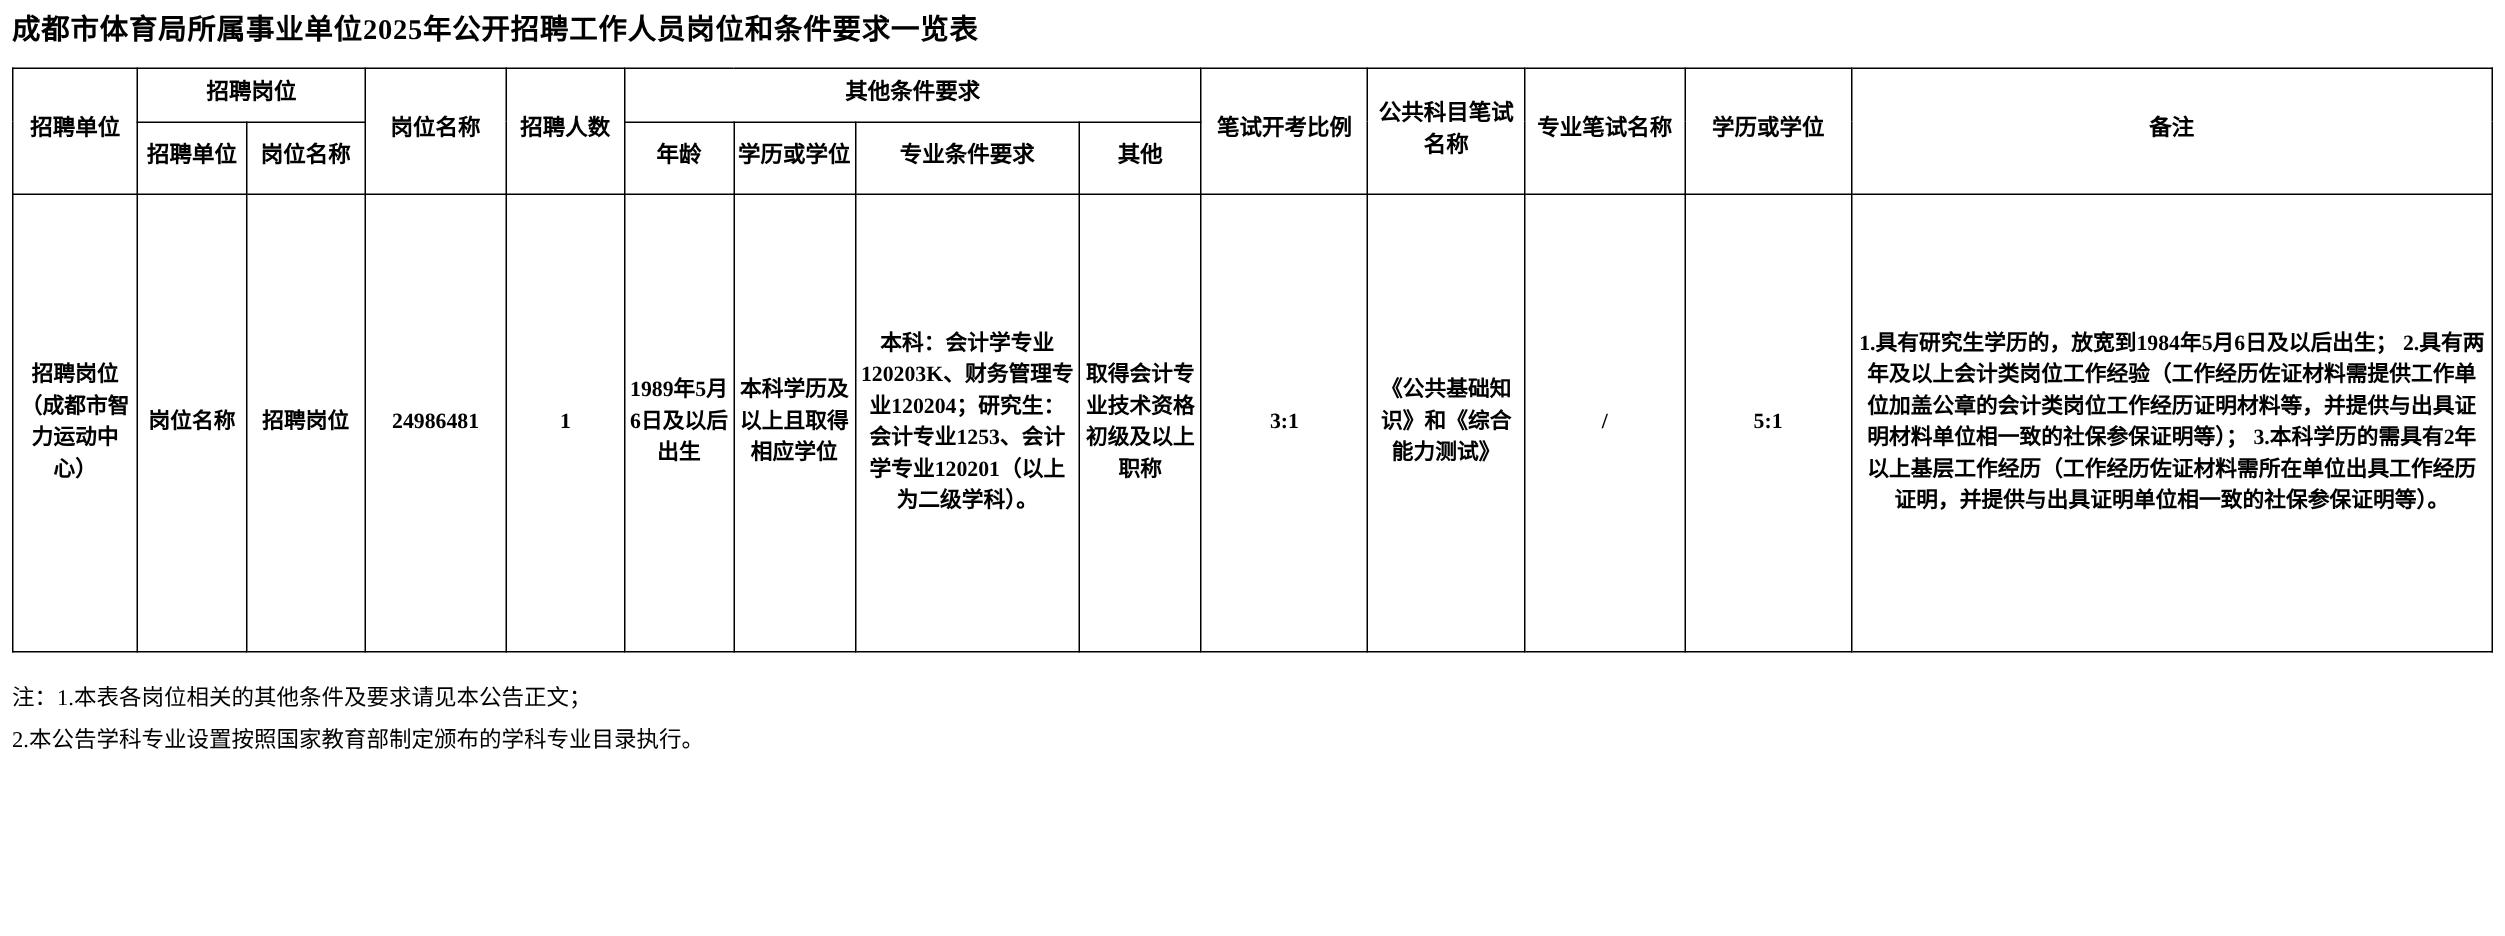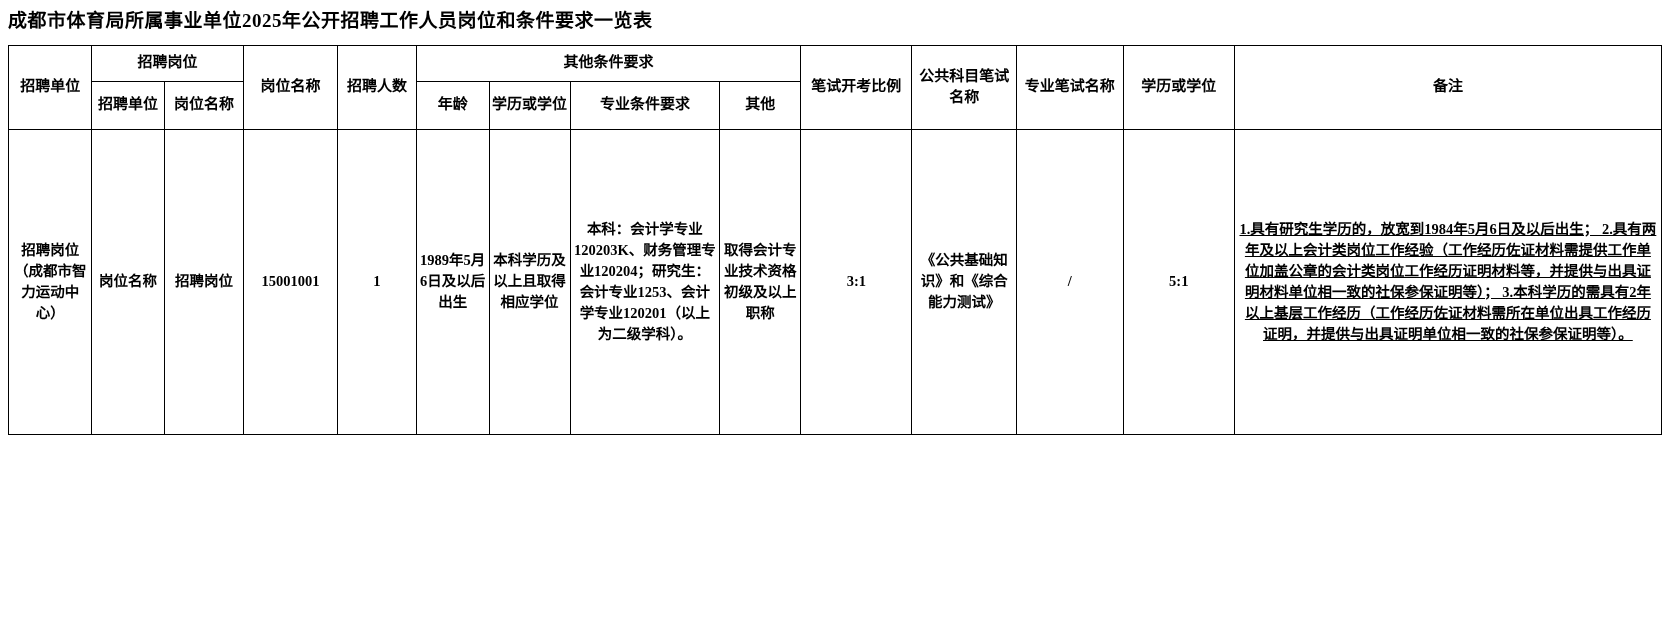--- a/index.html
+++ b/index.html
@@ -52,21 +52,20 @@
   }
   .hdr-h1 { height: 36px; }
   .hdr-h2 { height: 48px; }
   .body-row td { height: 300px; }
   td.cell-left {
     text-align: left;
     vertical-align: top;
     padding: 8px 8px;
     font-size: 14.5px;
     line-height: 1.55;
-    text-decoration: underline;
   }
   td.cell-narrow {
     font-size: 14.5px;
     line-height: 1.5;
   }
   .notes {
     margin: 0 auto;
     width: 1654px;
     padding-top: 18px;
     font-size: 15px;
@@ -121,31 +120,35 @@
         <th>学历或学位</th>
         <th>专业条件要求</th>
         <th>其他</th>
       </tr>
     </thead>
     <tbody>
       <tr class="body-row">
         <td class="cell-narrow">招聘岗位（成都市智力运动中心）</td>
         <td class="cell-narrow">岗位名称</td>
         <td class="cell-narrow">招聘岗位</td>
-        <td>15001001</td>
+        <td>24986481</td>
         <td>1</td>
         <td class="cell-narrow">1989年5月6日及以后出生</td>
         <td class="cell-narrow">本科学历及以上且取得相应学位</td>
         <td class="cell-narrow">本科：会计学专业120203K、财务管理专业120204；研究生：会计专业1253、会计学专业120201（以上为二级学科）。</td>
         <td class="cell-narrow">取得会计专业技术资格初级及以上职称</td>
         <td>3:1</td>
         <td class="cell-narrow">《公共基础知识》和《综合能力测试》</td>
         <td>/</td>
         <td>5:1</td>
         <td class="cell-left">1.具有研究生学历的，放宽到1984年5月6日及以后出生；
 2.具有两年及以上会计类岗位工作经验（工作经历佐证材料需提供工作单位加盖公章的会计类岗位工作经历证明材料等，并提供与出具证明材料单位相一致的社保参保证明等）；
 3.本科学历的需具有2年以上基层工作经历（工作经历佐证材料需所在单位出具工作经历证明，并提供与出具证明单位相一致的社保参保证明等）。</td>
       </tr>
     </tbody>
   </table>
 
+  <div class="notes">
+    <div>注：1.本表各岗位相关的其他条件及要求请见本公告正文；</div>
+    <div>2.本公告学科专业设置按照国家教育部制定颁布的学科专业目录执行。</div>
+  </div>
 
 </div>
 
 </body></html>

